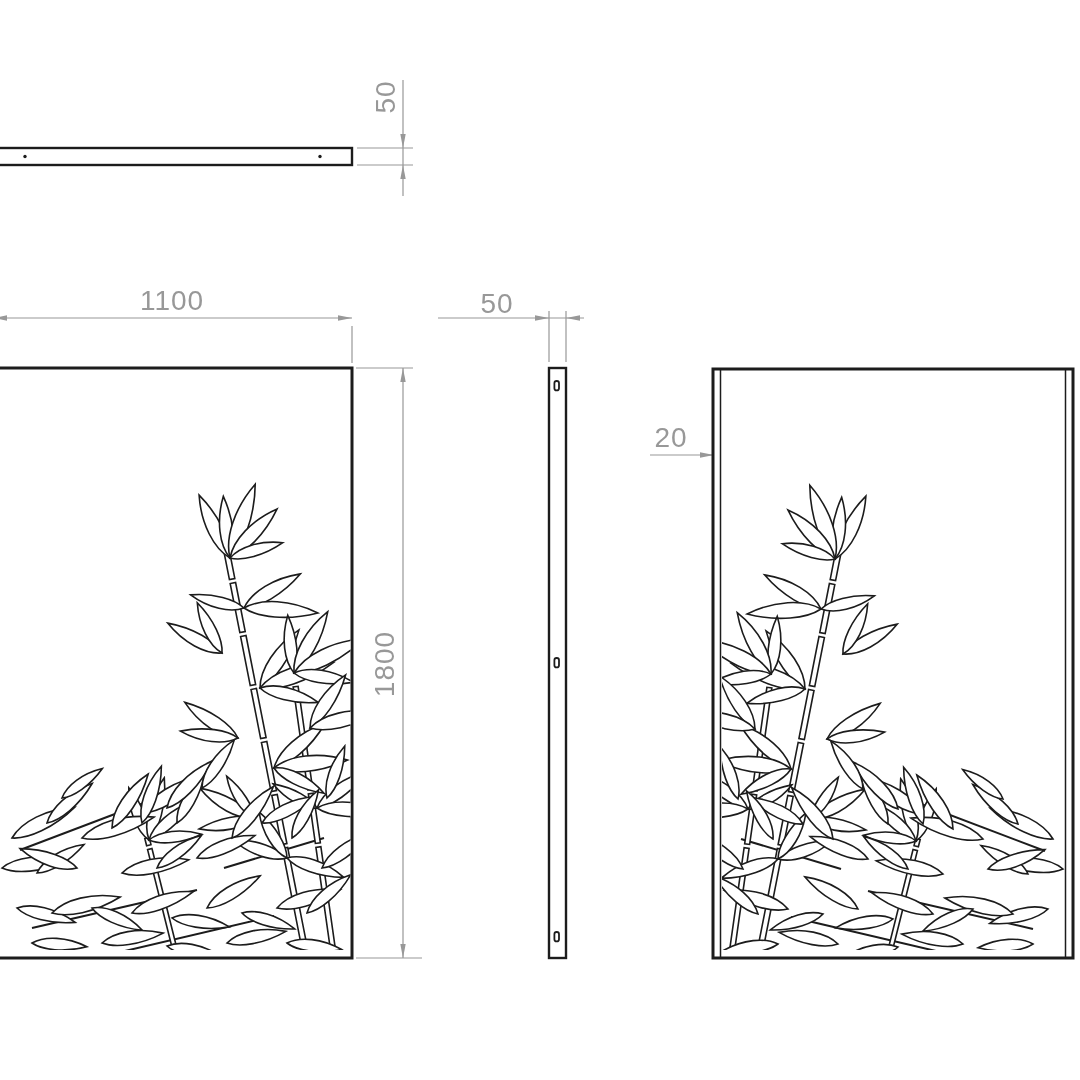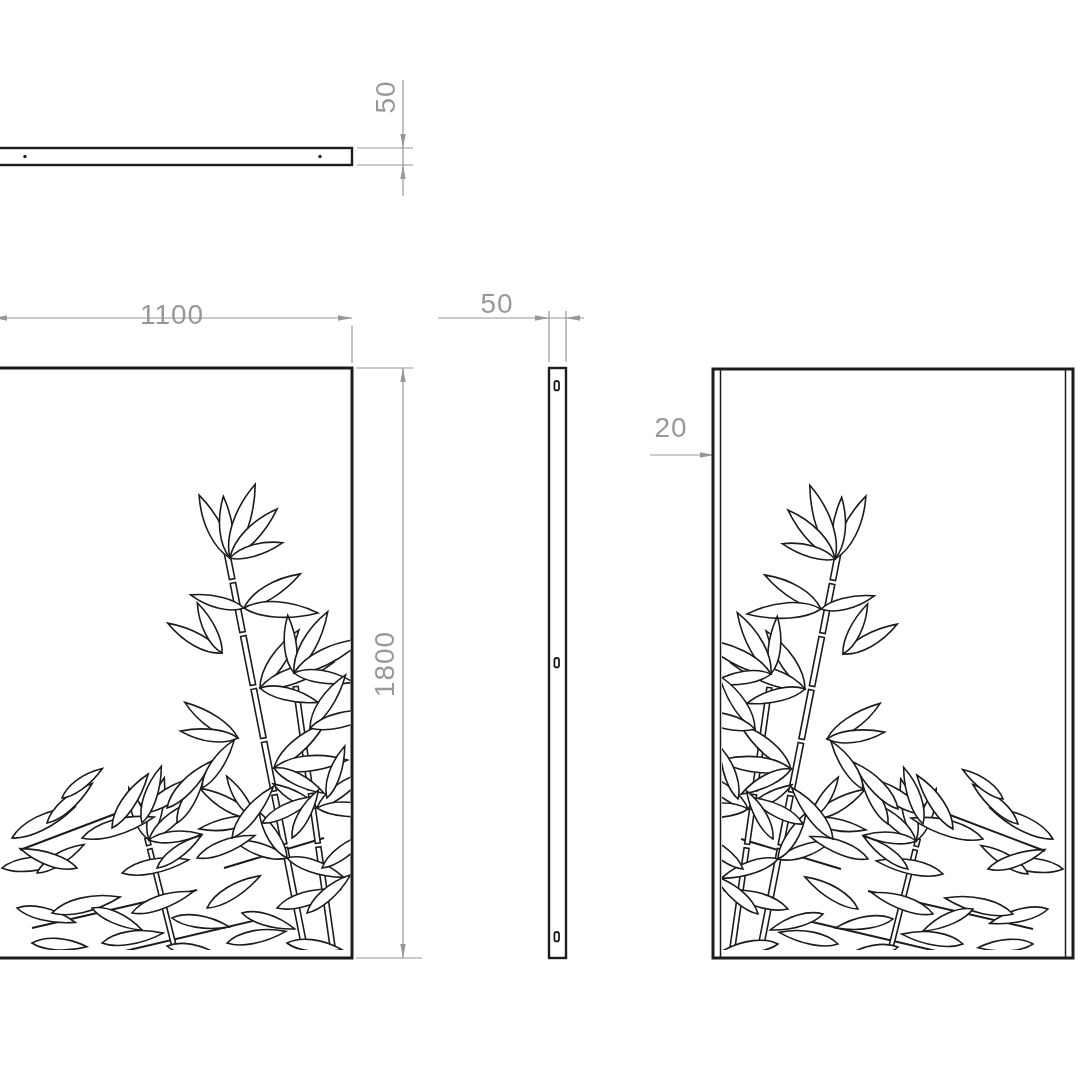--- a/index.html
+++ b/index.html
@@ -271,18 +271,18 @@
             <path d="M0 0 C 12.1 -8.415000000000001, 34.1 -9.350000000000001, 55 -1.122 C 33 6.732000000000001, 11 6.171000000000001, 0 0 Z" transform="translate(335,430) rotate(-70)" fill="#fff" stroke="var(--line)" stroke-width="1.6"></path>
             <path d="M0 0 C 13.2 -9.180000000000001, 37.2 -10.200000000000001, 60 -1.224 C 36 7.344, 12 6.732000000000001, 0 0 Z" transform="translate(150,455) rotate(-70)" fill="#fff" stroke="var(--line)" stroke-width="1.6"></path>
             <path d="M0 0 C 14.3 -9.945, 40.3 -11.05, 65 -1.326 C 39 7.956, 13 7.293000000000001, 0 0 Z" transform="translate(175,440) rotate(-45)" fill="#fff" stroke="var(--line)" stroke-width="1.6"></path>
             <path d="M0 0 C 12.76 -8.874, 35.96 -9.860000000000001, 58 -1.1832 C 34.8 7.099200000000001, 11.600000000000001 6.507600000000001, 0 0 Z" transform="translate(210,420) rotate(-55)" fill="#fff" stroke="var(--line)" stroke-width="1.6"></path>
             <path d="M0 0 C 11 -7.65, 31 -8.5, 50 -1.02 C 30 6.12, 10 5.61, 0 0 Z" transform="translate(70,430) rotate(-35)" fill="#fff" stroke="var(--line)" stroke-width="1.6"></path>
           </g>
       </g>
     </g>
   </svg>
 
-  <div class="dim-label" style="left:172px;top:315px;">1100</div>
+  <div class="dim-label" style="left:172px;top:301px;">1100</div>
   <div class="dim-label vert" style="left:385px;top:664px;">1800</div>
   <div class="dim-label vert" style="left:386px;top:97px;">50</div>
   <div class="dim-label" style="left:497px;top:304px;">50</div>
-  <div class="dim-label" style="left:671px;top:428px;">20</div>
+  <div class="dim-label" style="left:671px;top:438px;">20</div>
 </div>
 
 </body></html>

